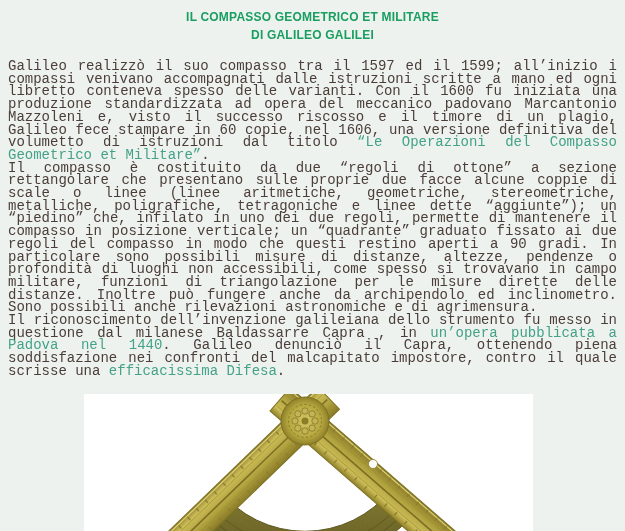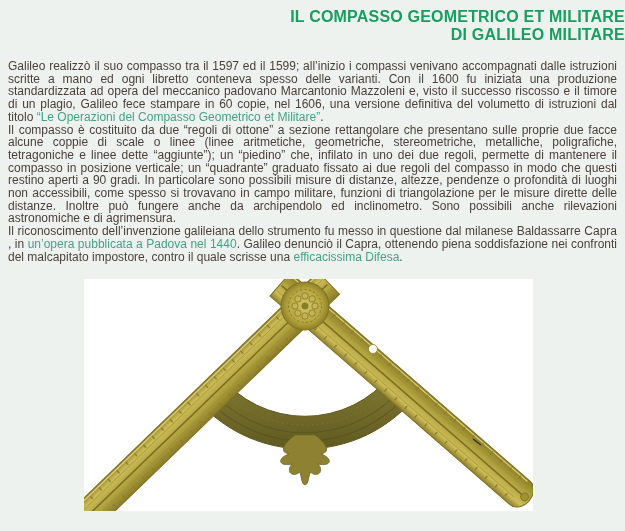--- a/index.html
+++ b/index.html
@@ -9,33 +9,34 @@
     font-family: "Liberation Sans", "DejaVu Sans", sans-serif;
   }
   .page {
     width: 625px;
     height: 531px;
     overflow: hidden;
     background: var(--background, #eef2ee);
   }
   h1.title {
     margin: 8px 0 13px 0;
-    text-align: right;
+    text-align: center;
     color: var(--title, #189e60);
-    font-size: 16px;
+    font-size: 12px;
     line-height: 18px;
     font-weight: bold;
     letter-spacing: 0.2px;
   }
   .article {
     margin: 16px 8px;
-    font-size: 12px;
+    font-size: 14px;
     line-height: 12.7px;
     color: var(--body-text, #4b3e39);
     text-align: justify;
+    font-family: Liberation Mono, monospace;
   }
   .article p { margin: 0; padding: 0; }
   a.link {
     color: var(--link, #43a288);
     text-decoration: none;
     cursor: pointer;
   }
   .photo-frame {
     margin: 16px 0 0 84px;
     width: 449px;
@@ -45,21 +46,21 @@
   }
   svg { display: block; overflow: hidden; }
 </style>
 </head>
 <body>
 
 <div class="page">
 
   <h1 class="title">
     <span>IL COMPASSO GEOMETRICO ET MILITARE</span><br>
-    <span>DI GALILEO MILITARE</span>
+    <span>DI GALILEO GALILEI</span>
   </h1>
 
   <div class="article">
     <p><span>Galileo realizzò il suo compasso tra il 1597 ed il 1599; all’inizio i compassi venivano accompagnati dalle istruzioni scritte a mano ed ogni libretto conteneva spesso delle varianti. Con il 1600 fu iniziata una produzione standardizzata ad opera del meccanico padovano Marcantonio Mazzoleni e, visto il successo riscosso e il timore di un plagio, Galileo fece stampare in 60 copie, nel 1606, una versione definitiva del volumetto di istruzioni dal titolo </span><a class="link">“Le Operazioni del Compasso Geometrico et Militare”</a><span>.</span></p>
     <p><span>Il compasso è costituito da due “regoli di ottone” a sezione rettangolare che presentano sulle proprie due facce alcune coppie di scale o linee (linee aritmetiche, geometriche, stereometriche, metalliche, poligrafiche, tetragoniche e linee dette “aggiunte”); un “piedino” che, infilato in uno dei due regoli, permette di mantenere il compasso in posizione verticale; un “quadrante” graduato fissato ai due regoli del compasso in modo che questi restino aperti a 90 gradi. In particolare sono possibili misure di distanze, altezze, pendenze o profondità di luoghi non accessibili, come spesso si trovavano in campo militare, funzioni di triangolazione per le misure dirette delle distanze. Inoltre può fungere anche da archipendolo ed inclinometro. Sono possibili anche rilevazioni astronomiche e di agrimensura.</span></p>
     <p><span>Il riconoscimento dell’invenzione galileiana dello strumento fu messo in questione dal milanese Baldassarre Capra , in </span><a class="link">un’opera pubblicata a Padova nel 1440</a><span>. Galileo denunciò il Capra, ottenendo piena soddisfazione nei confronti del malcapitato impostore, contro il quale scrisse una </span><a class="link">efficacissima Difesa</a><span>.</span></p>
   </div>
 
   <div class="photo-frame">
     <svg width="449" height="232" viewBox="0 0 449 232">

